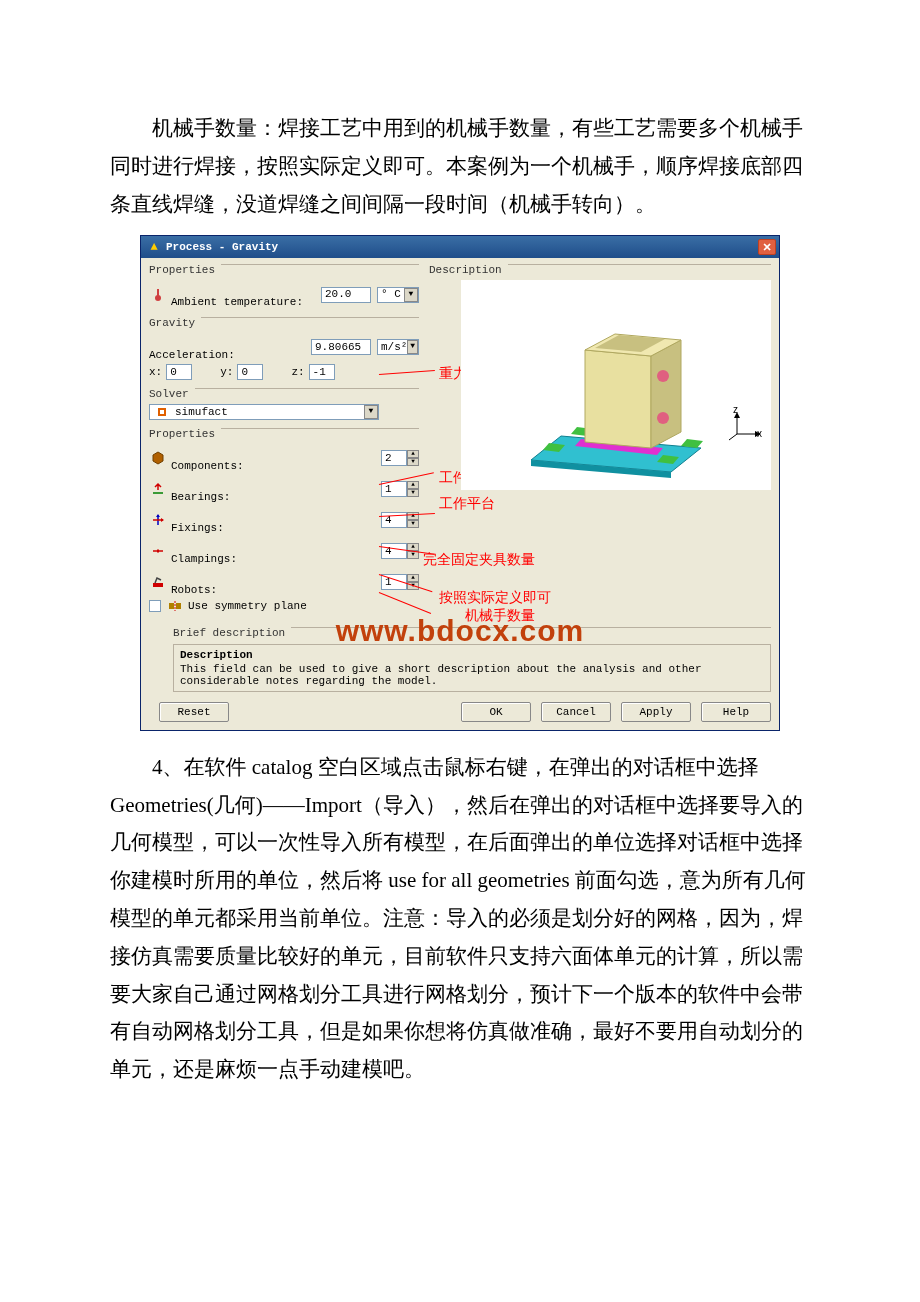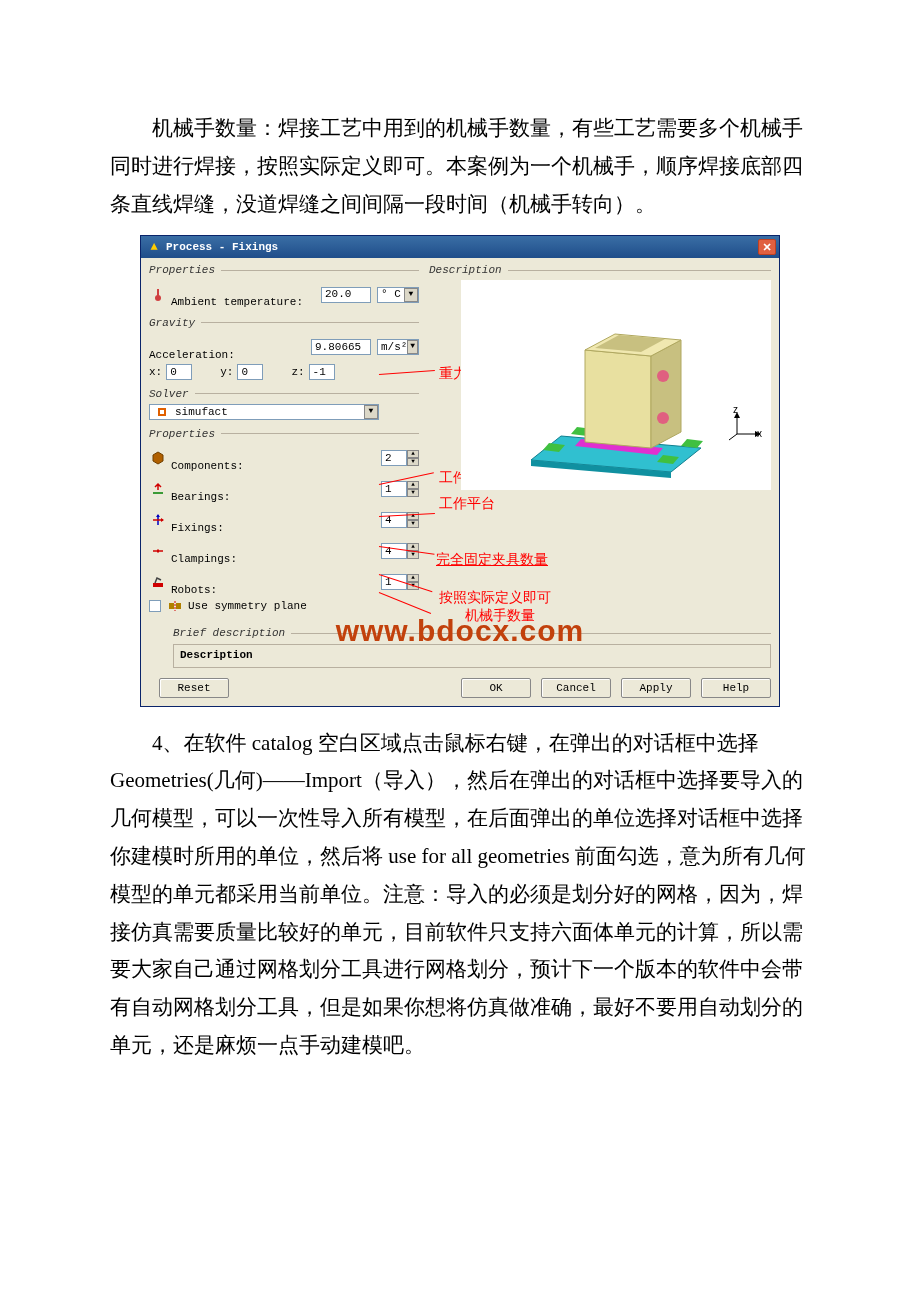--- a/index.html
+++ b/index.html
@@ -45,23 +45,22 @@
     display:flex; align-items:center; justify-content:center;
     color:#fff; font-family:sans-serif; font-size:11px; font-weight:bold;
     border-radius:2px;
   }
   .body { padding: 6px 8px 8px; }
   .two-col { display:flex; }
   .left-col { width: 270px; position: relative; }
   .right-col { flex:1; position: relative; padding-left:10px; }
   .grp { margin-bottom: 8px; }
   .grp-title {
-    display:flex; align-items:center; font-size:11px; color:#333;
+    display:flex; font-size:11px; color:#333;
     margin-bottom:4px;
-    font-style:italic;
   }
   .grp-title .line { flex:1; height:1px; background:#b8b0a0; margin-left:6px; }
   .row { display:flex; align-items:center; margin:3px 0; }
   .row .icon { width:18px; display:inline-flex; align-items:center; justify-content:center; margin-right:4px; }
   .row .lbl { flex:1;margin-top:16px; }
   .inp {
     border:1px solid #7f9db9; background:#fff; height:16px;
     padding:0 3px; font-family:inherit; font-size:11px;
     display:flex; align-items:center;
   }
@@ -134,21 +133,21 @@
 <body>
 
 <p class="para">机械手数量：焊接工艺中用到的机械手数量，有些工艺需要多个机械手同时进行焊接，按照实际定义即可。本案例为一个机械手，顺序焊接底部四条直线焊缝，没道焊缝之间间隔一段时间（机械手转向）。</p>
 
 <div class="dialog-wrap">
   <div class="dialog">
 
     <div class="titlebar">
       <div class="titlebar-left">
         <span class="title-icon">▲</span>
-        <span>Process - Fixings</span>
+        <span>Process - Gravity</span>
       </div>
       <div class="close-btn">
         <span>✕</span>
       </div>
     </div>
 
     <div class="body" style="position:relative;">
 
       <div class="watermark">www.bdocx.com</div>
 
@@ -336,21 +335,21 @@
 
         <div class="right-col">
           <div class="grp-title">
               <span>Description</span>
               <span class="line"></span>
             </div>
 
           <span class="ann" style="left:20px; top:102px;">重力方向</span>
           <span class="ann" style="left:20px; top:206px;">工件数</span>
           <span class="ann" style="left:20px; top:232px;">工作平台</span>
-          <span class="ann" style="left:17px; top:288px;text-decoration:underline;">完全固定夹具数量</span>
+          <span class="ann" style="left:4px; top:288px;">完全固定夹具数量</span>
           <span class="ann" style="left:20px; top:326px;">按照实际定义即可</span>
           <span class="ann" style="left:20px; top:344px;margin-left:26px;">机械手数量</span>
 
           <span class="ann-line" style="left:-40px; top:110px; width:56px; transform:rotate(-4deg);"></span>
           <span class="ann-line" style="left:-40px; top:220px; width:56px; transform:rotate(-12deg);"></span>
           <span class="ann-line" style="left:-40px; top:252px; width:56px; transform:rotate(-3deg);"></span>
           <span class="ann-line" style="left:-40px; top:282px; width:56px; transform:rotate(8deg);"></span>
           <span class="ann-line" style="left:-40px; top:310px; width:56px; transform:rotate(18deg);"></span>
           <span class="ann-line" style="left:-40px; top:328px; width:56px; transform:rotate(22deg);"></span>
 
@@ -391,20 +390,21 @@
         </div>
       </div>
 
       <div class="brief-group">
         <div class="grp-title">
             <span>Brief description</span>
             <span class="line"></span>
           </div>
         <div class="desc-box">
           <div class="dtitle">Description</div>
+          <div>This field can be used to give a short description about the analysis and other considerable notes regarding the model.</div>
         </div>
       </div>
 
       <div class="buttons">
         <div class="buttons-left">
           <div class="btn">Reset</div>
         </div>
         <div class="buttons-right">
           <div class="btn">OK</div>
           <div class="btn">Cancel</div>

